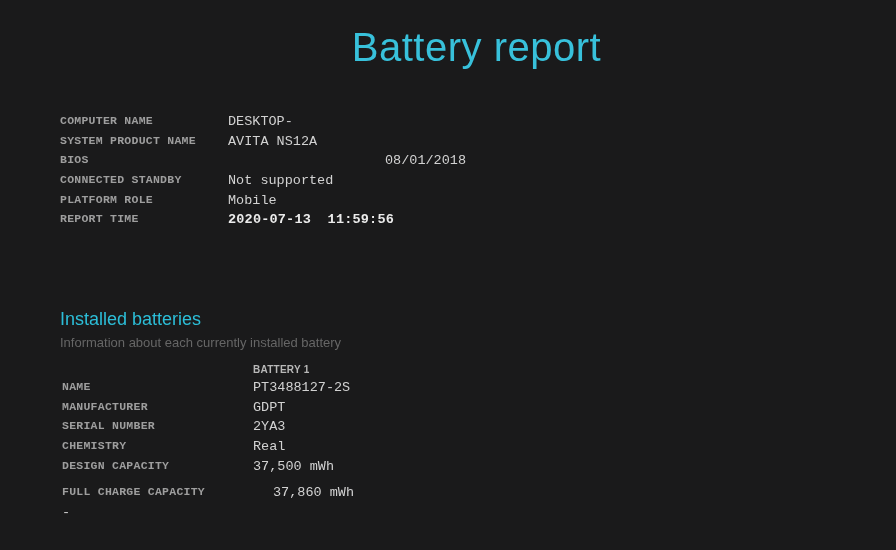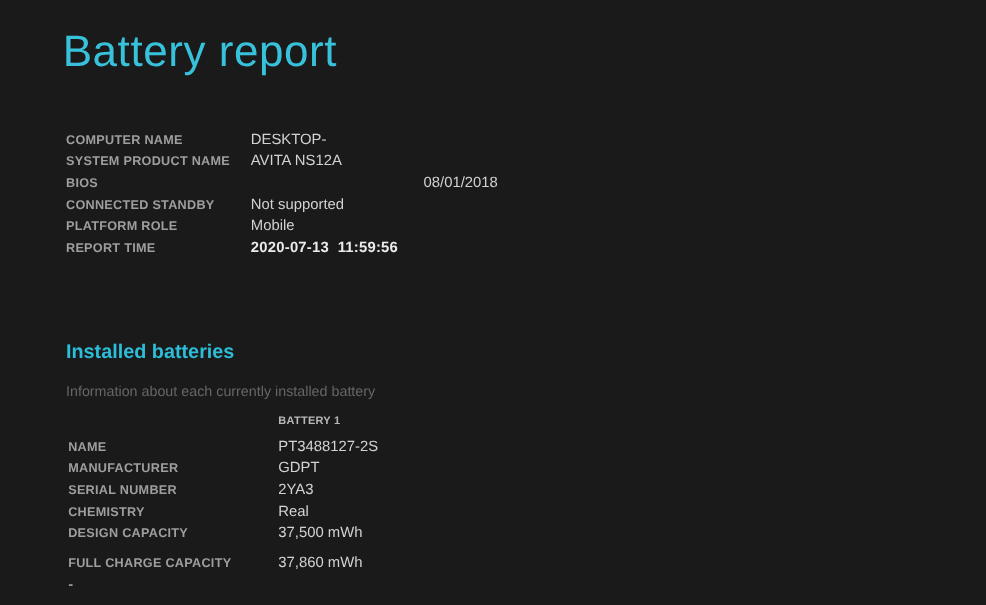--- a/index.html
+++ b/index.html
@@ -18,30 +18,32 @@
     box-sizing: border-box;
   }
   .page-title {
     margin: 0;
     padding-top: 24px;
     font-size: 40px;
     line-height: 46px;
     font-weight: 300;
     letter-spacing: 0.5px;
     color: var(--accent_title, #38c1db);
+    text-align: center;
   }
   
   .sys-table {
     margin-top: 44px;
     margin-left: 3px;
   }
   .info-row {
     display: flex;
-    align-items: flex-end;
+    align-items: flex-start;
     height: 19.7px;
+    font-family: Liberation Mono, monospace;
   }
   .info-label {
     width: 168px;
     flex: 0 0 168px;
     font-size: 11.5px;
     font-weight: 700;
     letter-spacing: 0.25px;
     color: var(--label, #9e9e9e);
   }
   .info-value {
@@ -55,26 +57,26 @@
     font-weight: 700;
     letter-spacing: 0.2px;
   }
   
   .section-heading {
     margin: 0;
     margin-top: 76px;
     margin-left: 3px;
     font-size: 18px;
     line-height: 22px;
-    font-weight: 700;
+    font-weight: 400;
     color: var(--accent_section, #2cbed8);
   }
   .section-subtitle {
     margin-left: 3px;
-    margin-top: 18px;
+    margin-top: 5px;
     font-size: 13px;
     color: var(--subtitle, #666666);
   }
   .battery-table {
     margin-top: 10px;
     margin-left: 5px;
   }
   .battery-col-header {
     padding-left: 191px;
     height: 19.7px;
@@ -82,21 +84,21 @@
     align-items: center;
     font-size: 10px;
     font-weight: 700;
     letter-spacing: 0.25px;
     color: var(--column_header, #b8b8b8);
   }
   .battery-table .info-label {
     width: 191px;
     flex: 0 0 191px;
   }
-  .info-row.gap-top { margin-top: 7px; }
+  .info-row.gap-top { margin-top: 7px; gap: 20px; }
 </style>
 </head>
 <body style="background: rgb(26, 26, 27);">
 
 <div class="page">
 
   <h1 class="page-title">Battery report</h1>
 
   <div class="sys-table">
     <div class="info-row">

